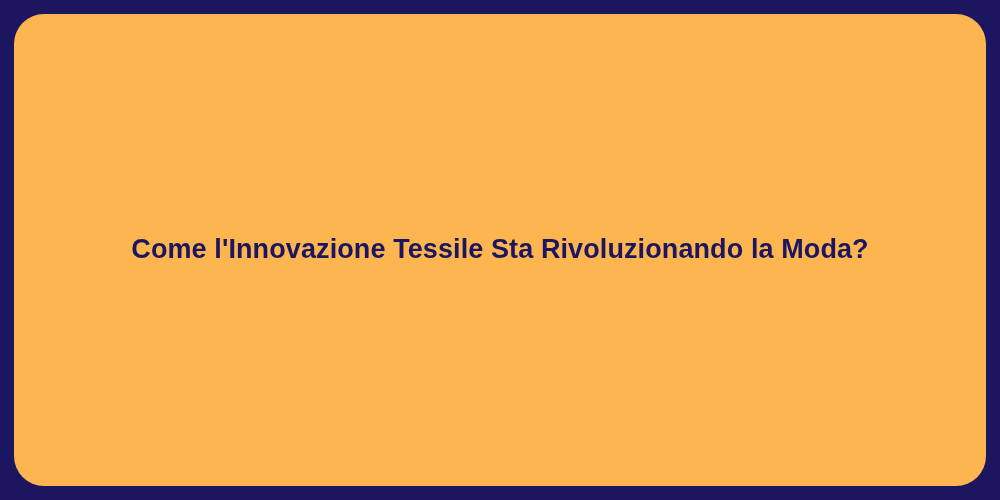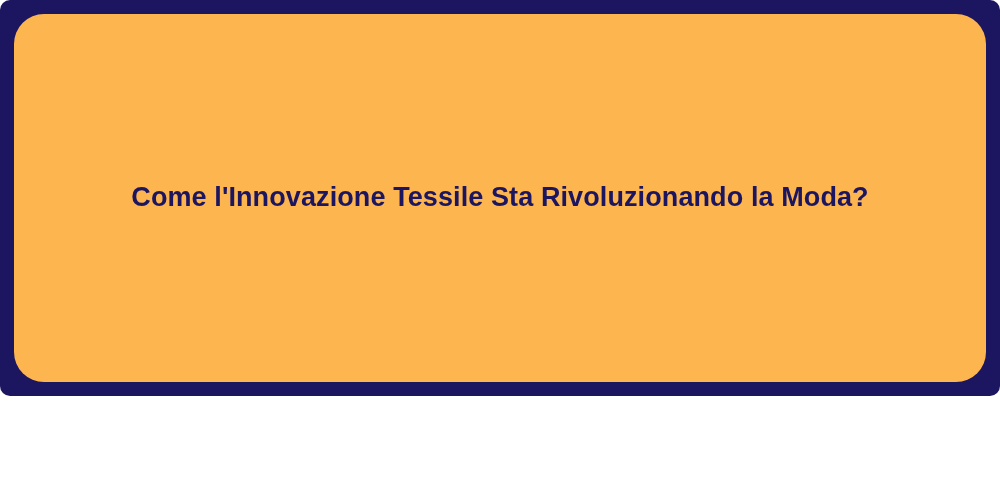--- a/index.html
+++ b/index.html
@@ -12,24 +12,23 @@
     width: 1000px;
     height: 500px;
     overflow: hidden;
     font-family: "Liberation Sans", sans-serif;
   }
 
   #frame {
     position: relative;
     box-sizing: border-box;
     width: 1000px;
-    height: 396px;
+    height: 500px;
     background: #1c1560;
     padding: 14px;
-    border-radius: 10px;
   }
 
   #card {
     box-sizing: border-box;
     width: 100%;
     height: 100%;
     background: #fcb54f;
     border-radius: 30px;
     display: flex;
     align-items: center;

